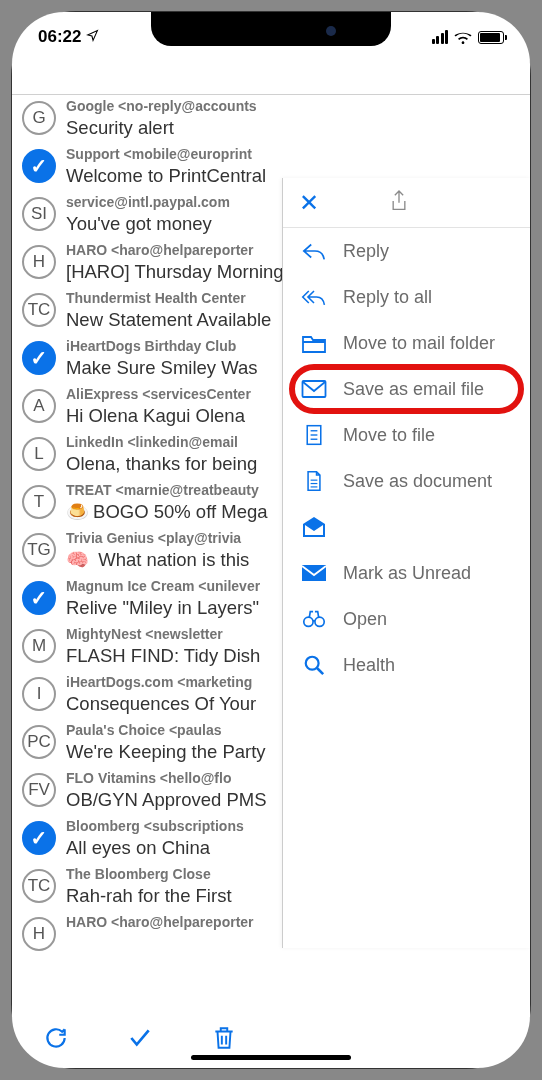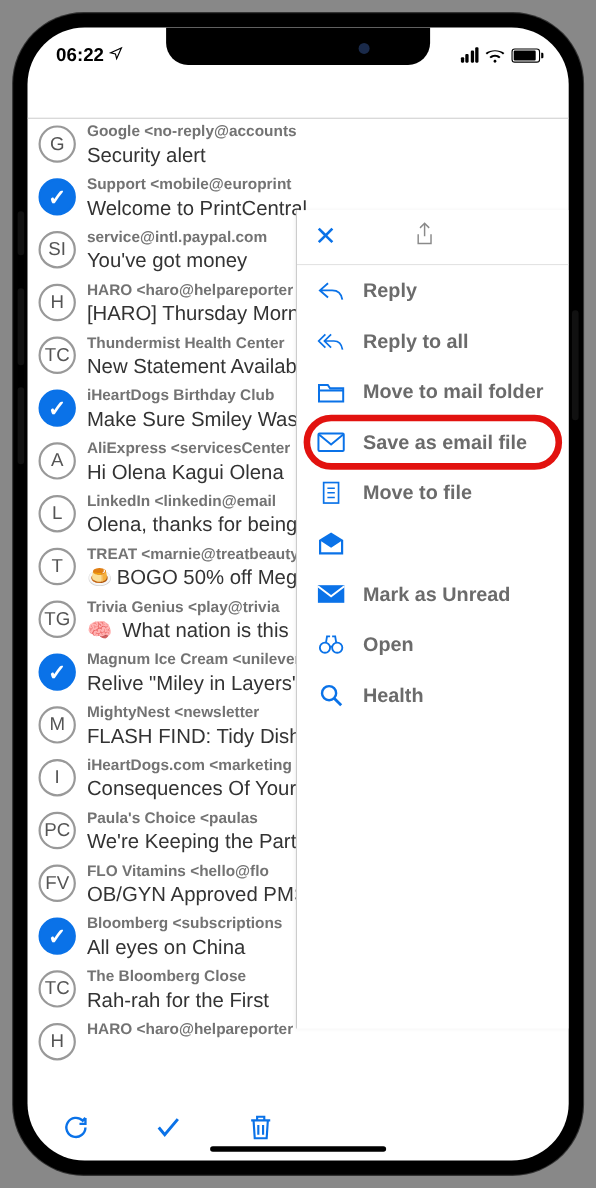--- a/index.html
+++ b/index.html
@@ -10,21 +10,20 @@
     height: 1080px;
     position: relative;
   }
   
   .phone {
     position: absolute;
     left: 12px; top: 12px;
     width: 518px; height: 1056px;
     background: #000;
     border-radius: 64px;
-    padding: 13px;
     box-shadow: 0 0 0 1px #333;
   }
   .side-btn { position:absolute; background:#111; border-radius:4px; }
   .sb1 { left:4px; top:180px; width:6px; height:40px; }
   .sb2 { left:4px; top:250px; width:6px; height:70px; }
   .sb3 { left:4px; top:340px; width:6px; height:70px; }
   .sb4 { right:4px; top:270px; width:6px; height:100px; }
   .screen {
     width: 100%; height: 100%;
     background: #fff;
@@ -109,21 +108,21 @@
   .menu-share{ color:#888; }
   .menu-share svg{width:20px;height:24px;}
   .menu-item{
     display:flex; align-items:center; gap:16px;
     padding: 10px 16px 10px 18px;
     font-size:18px; color:#6b6b6b;
     position:relative;
   }
   .menu-icon{ width:26px; height:26px; display:flex; align-items:center; justify-content:center; flex-shrink:0;}
   .menu-icon svg{ width:26px; height:22px; }
-  .menu-label{ white-space:nowrap;font-weight:bold; }
+  .menu-label{ white-space:nowrap; }
   .highlight-ring{
     position:absolute; left:6px; right:6px; top:-2px; bottom:-2px;
     border:6px solid #e2120f; border-radius:28px;
     pointer-events:none;
   }
   
   
   .toolbar{
     position:absolute; left:0; right:0; bottom:0; height:60px;
     display:flex; align-items:center; padding:0 30px; gap:56px;
@@ -353,20 +352,31 @@
                   <rect x="3" y="2" width="16" height="22" fill="none" stroke="#0a72e8" stroke-width="1.8"></rect>
                   <line x1="7" y1="8" x2="15" y2="8" stroke="#0a72e8" stroke-width="1.6"></line>
                   <line x1="7" y1="13" x2="15" y2="13" stroke="#0a72e8" stroke-width="1.6"></line>
                   <line x1="7" y1="18" x2="15" y2="18" stroke="#0a72e8" stroke-width="1.6"></line>
                 </svg>
               </span>
               <span class="menu-label">Move to file</span>
             </div>
             <div class="menu-item">
               <span class="menu-icon">
+                <svg viewBox="0 0 22 26">
+                  <path fill="none" stroke="#0a72e8" stroke-width="1.8" d="M4 2 h10 l4 4 v18 H4 Z M14 2 v4 h4"></path>
+                  <line x1="7" y1="12" x2="15" y2="12" stroke="#0a72e8" stroke-width="1.4"></line>
+                  <line x1="7" y1="16" x2="15" y2="16" stroke="#0a72e8" stroke-width="1.4"></line>
+                  <line x1="7" y1="20" x2="15" y2="20" stroke="#0a72e8" stroke-width="1.4"></line>
+                </svg>
+              </span>
+              <span class="menu-label">Save as document</span>
+            </div>
+            <div class="menu-item">
+              <span class="menu-icon">
                 <svg viewBox="0 0 26 22">
                   <path fill="#0a72e8" d="M2 8 L13 1 L24 8 V21 H2 Z"></path>
                   <path fill="#fff" d="M4 9 L13 15 L22 9 V19 H4 Z"></path>
                 </svg>
               </span>
             </div>
             <div class="menu-item">
               <span class="menu-icon">
                 <svg viewBox="0 0 26 20">
                   <rect x="1" y="2" width="24" height="16" fill="#0a72e8"></rect>

